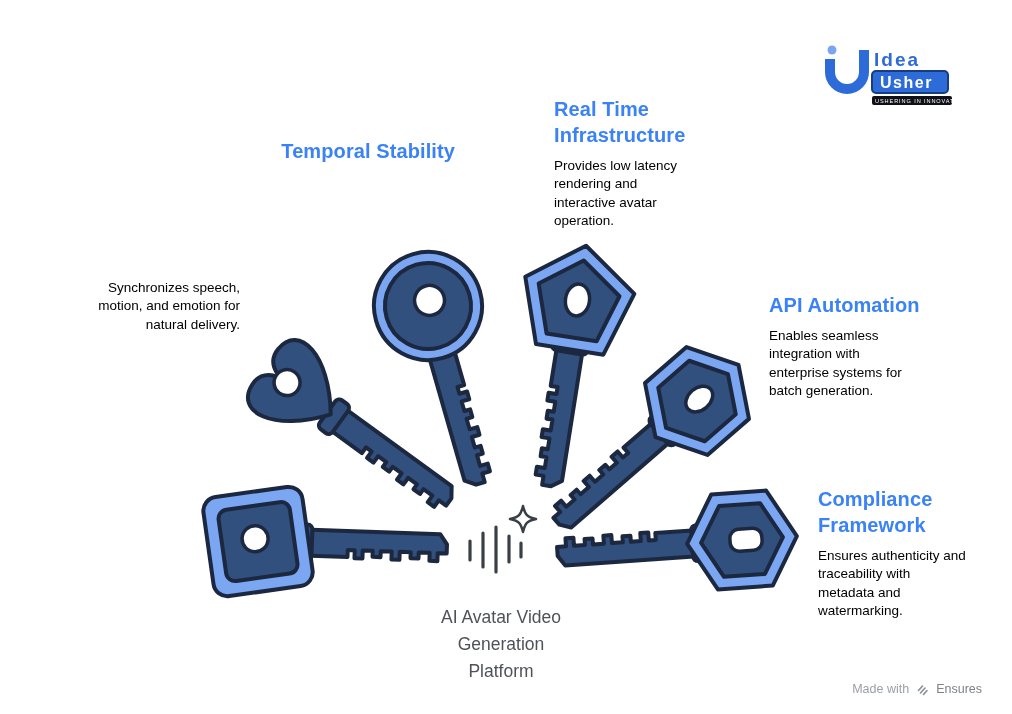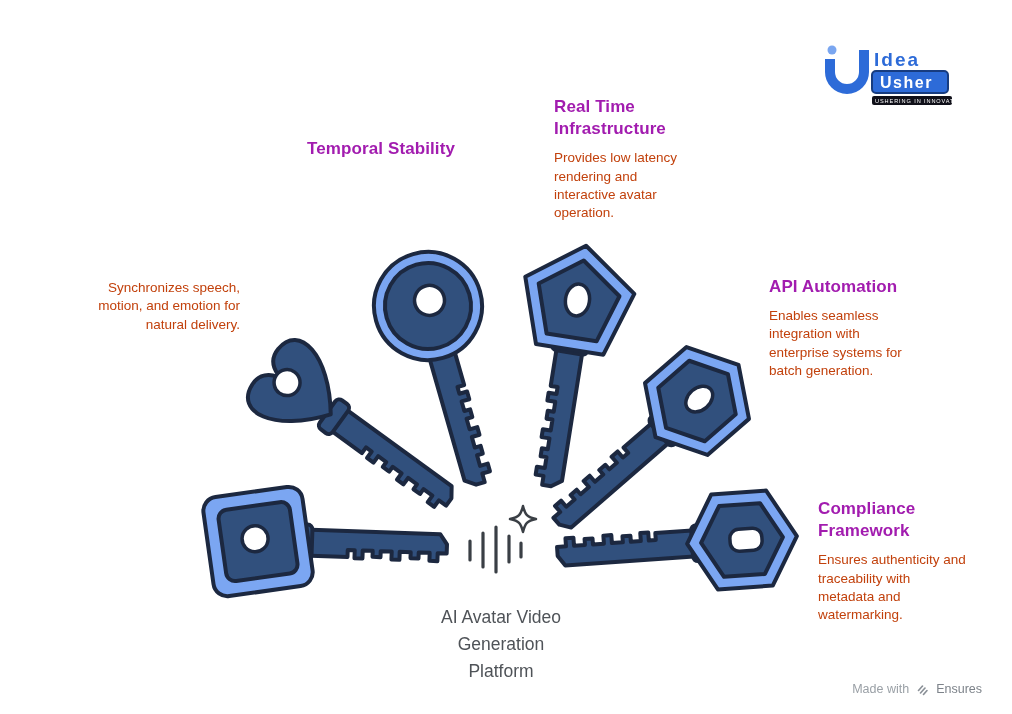--- a/index.html
+++ b/index.html
@@ -24,43 +24,43 @@
   
   .k-dark  { fill: #31507d; stroke: #1c2840; stroke-width: 4; stroke-linejoin: round; }
   .k-light { fill: #7ba6f2; stroke: #1c2840; stroke-width: 4; stroke-linejoin: round; }
   .k-hole  { fill: #ffffff; stroke: #1c2840; stroke-width: 3.5; }
 
   .feature {
     position: absolute;
     z-index: 2;
   }
   .feature-title {
-    font-size: 17px;
+    font-size: 20px;
     font-weight: 700;
-    color: #a21caf;
+    color: #3b82f6;
     line-height: 1.3;
     white-space: pre-line;
     letter-spacing: 0.1px;
   }
   .feature-desc {
     margin-top: 9px;
     font-size: 13.5px;
-    color: #c2410c;
+    color: #000000;
     line-height: 1.36;
     white-space: pre-line;
   }
   .align-right { text-align: right; }
   .align-left  { text-align: left; }
 
   .f-temporal   { left: 255px; top: 138px; width: 200px; }
   .f-realtime   { left: 554px; top:  96px; width: 160px; }
   .f-multimodal { left:  40px; top: 270px; width: 200px; }
-  .f-api        { left: 769px; top: 276px; width: 175px; }
+  .f-api        { left: 769px; top: 292px; width: 175px; }
   .f-identity   { left:  20px; top: 483px; width: 170px; }
-  .f-compliance { left: 818px; top: 498px; width: 180px; }
+  .f-compliance { left: 818px; top: 486px; width: 180px; }
 
   .center-title {
     position: absolute;
     z-index: 2;
     left: 395px;
     top: 604px;
     width: 212px;
     text-align: center;
     font-size: 17.5px;
     color: #4f5358;

